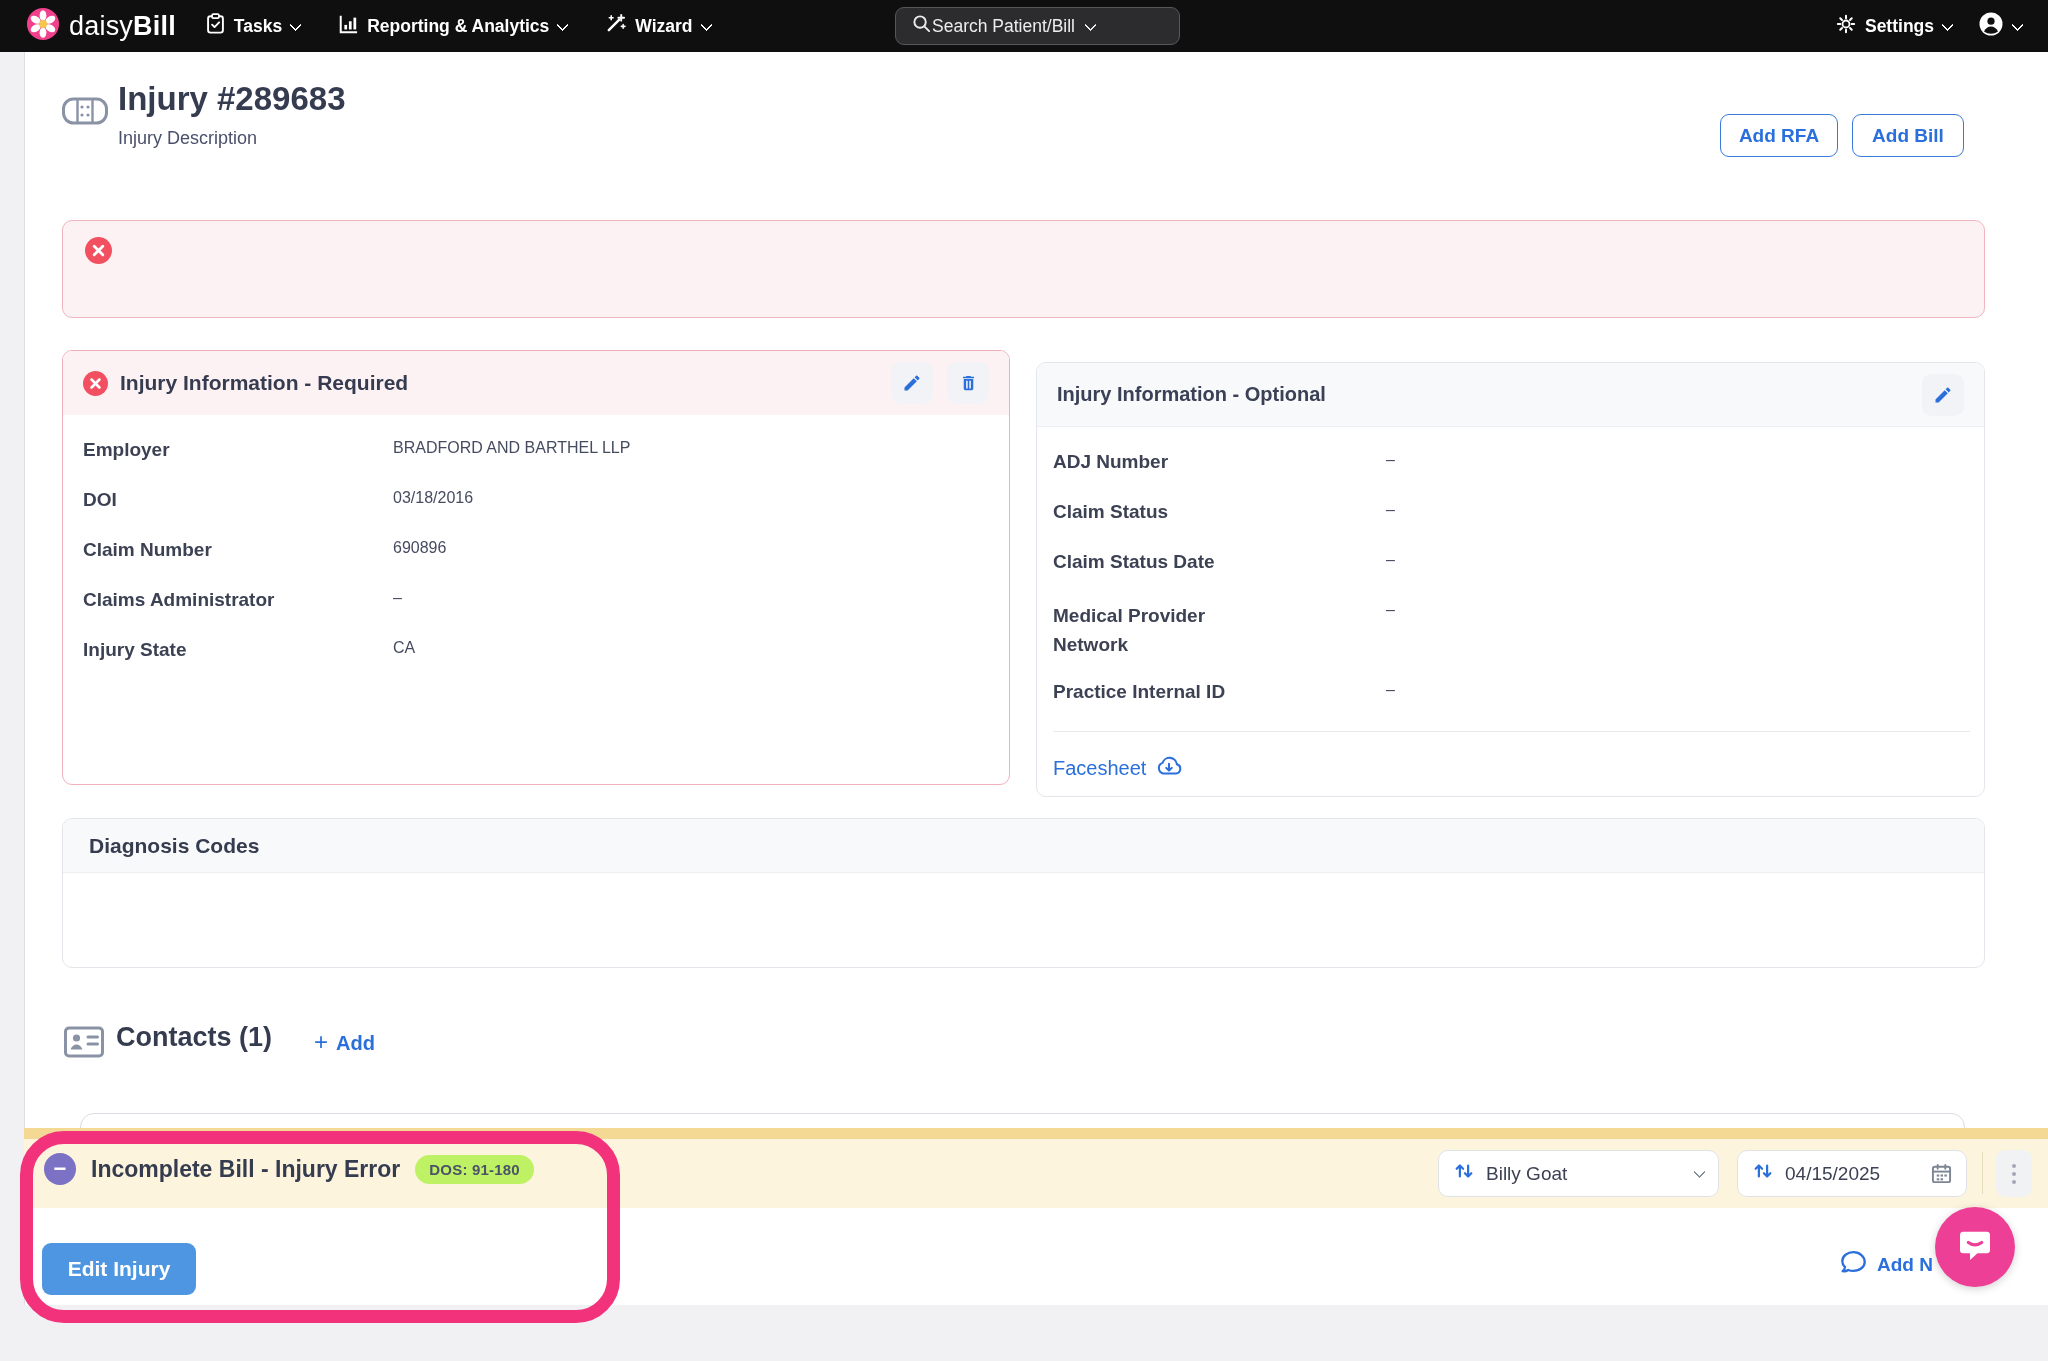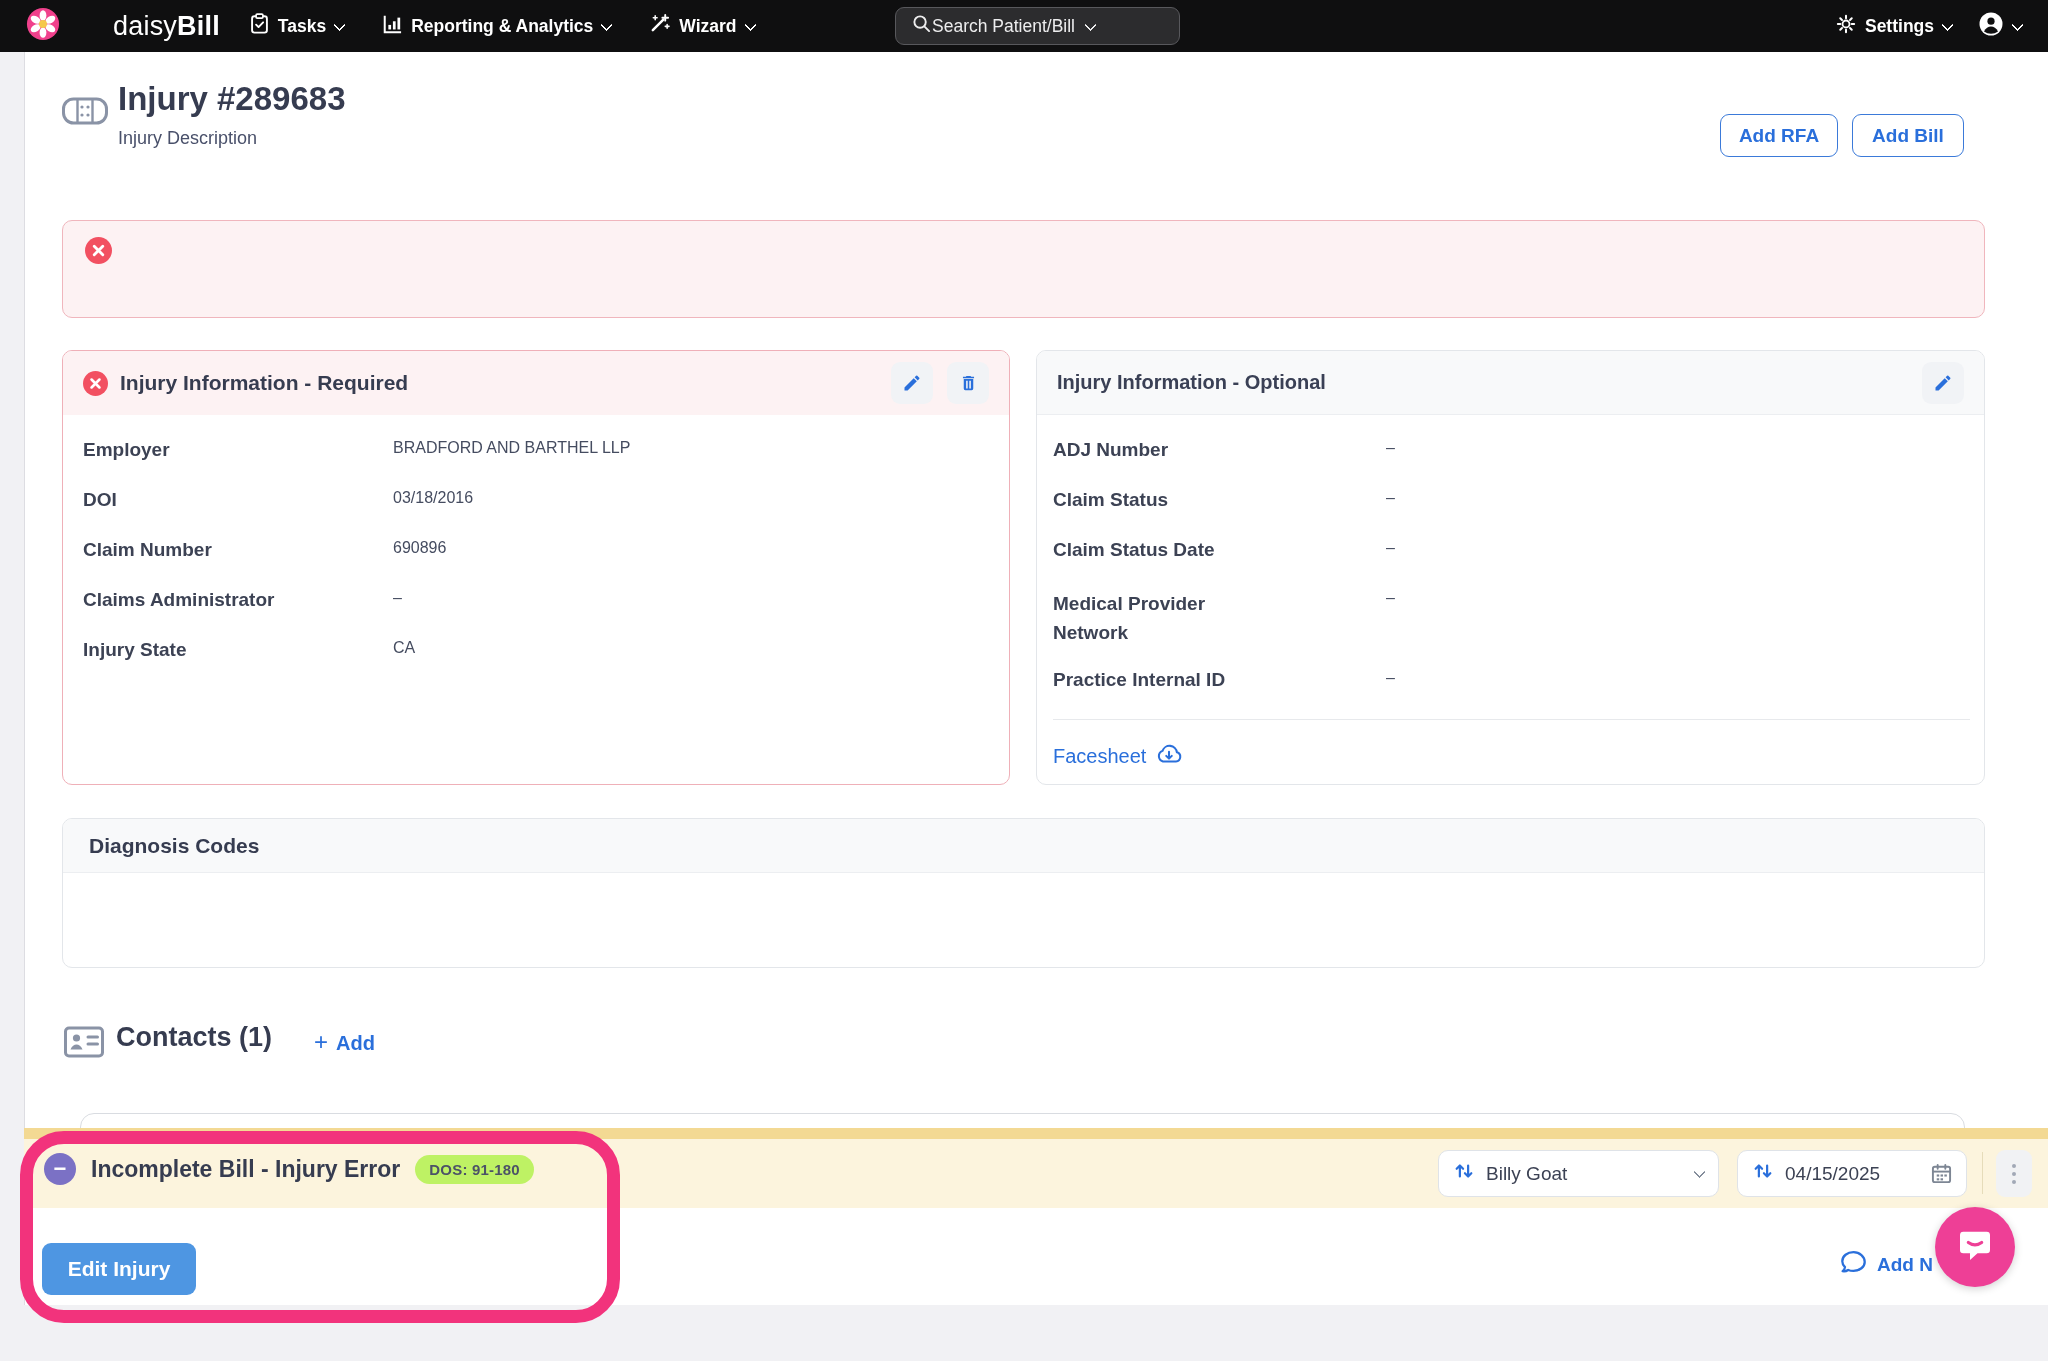--- a/index.html
+++ b/index.html
@@ -4,21 +4,21 @@
 <style>
   * { margin:0; padding:0; box-sizing:border-box; }
   html,body { width:2048px; height:1361px; }
   body { font-family:"Liberation Sans", sans-serif; background:#f1f1f4; position:relative; overflow:hidden; color:#3a4055; }
   .abs { position:absolute; }
 
   
   .navbar { left:0; top:0; width:2048px; height:52px; background:#0f0f10; display:flex; align-items:center; padding:0 26px; z-index:40; }
   .brand { display:flex; align-items:center; gap:9px; margin-right:30px; }
   .brand-text { font-size:27px; color:#fff; letter-spacing:.2px; }
-  .brand-text .light { font-weight:400;margin-left:44px; }
+  .brand-text .light { font-weight:400; }
   .brand-text .bold { font-weight:700; }
   .nav-item { display:flex; align-items:center; gap:9px; color:#fff; font-size:17.5px; font-weight:700; margin-right:38px; cursor:pointer; }
   .chev { width:9px; height:9px; border-right:2.4px solid currentColor; border-bottom:2.4px solid currentColor; transform:rotate(45deg) translate(-1px,-1px); display:inline-block; border-radius:1px; }
   .nav-search { position:absolute; left:895px; top:7px; width:285px; height:38px; background:#2c2c2e; border:1px solid #58585c; border-radius:9px; display:flex; align-items:center; gap:1px; padding:0 16px; color:#ededee; font-size:17.5px; cursor:pointer; }
   .nav-right { margin-left:auto; display:flex; align-items:center; gap:26px; color:#fff; }
 
   
   .page { left:24px; top:52px; width:2024px; height:1253px; background:#fff; border-left:1px solid #dddde2; z-index:1; }
 
   
@@ -28,21 +28,21 @@
   .btn-outline { height:43px; border:1.6px solid #3b7ad9; border-radius:9px; background:#fff; color:#2a6fdb; font-weight:700; font-size:19px; display:flex; align-items:center; justify-content:center; z-index:2; cursor:pointer; }
 
   
   .alert { left:62px; top:220px; width:1923px; height:98px; background:#fdf2f3; border:1px solid #f0b6bd; border-radius:10px; z-index:2; }
   .alert-title { left:124px; top:236px; font-size:20px; font-weight:700; color:#363c50; }
   .alert-item { left:146px; top:275px; font-size:19px; color:#3f4657; }
 
   
   .card { background:#fff; border-radius:10px; z-index:2; }
   .card-req { left:62px; top:350px; width:948px; height:435px; border:1px solid #efb0b8; }
-  .card-opt { left:1036px; top:350px; width:949px; height:435px; border:1px solid #e3e6ea; }
+  .card-opt { left:1036px; top:362px; width:949px; height:435px; border:1px solid #e3e6ea; }
   .card-head { height:64px; display:flex; align-items:center; padding:0 20px; border-radius:9px 9px 0 0; }
   .card-head-req { background:#fdf2f3; }
   .card-head-opt { background:#f8f9fa; border-bottom:1px solid #eceef1; }
   .card-title { font-size:21px; font-weight:700; color:#363c50; }
   .card-title-opt { font-size:20px; font-weight:600; color:#3a4055; }
   .icon-btn { width:42px; height:42px; border-radius:9px; background:#f1f3f6; display:flex; align-items:center; justify-content:center; cursor:pointer; }
   .frow { position:absolute; font-size:19px; }
   .flabel { font-weight:700; color:#3c4254; }
   .fvalue { position:absolute; font-weight:400; color:#454c60; }
   .divider { position:absolute; height:1px; background:#e7e9ec; }

